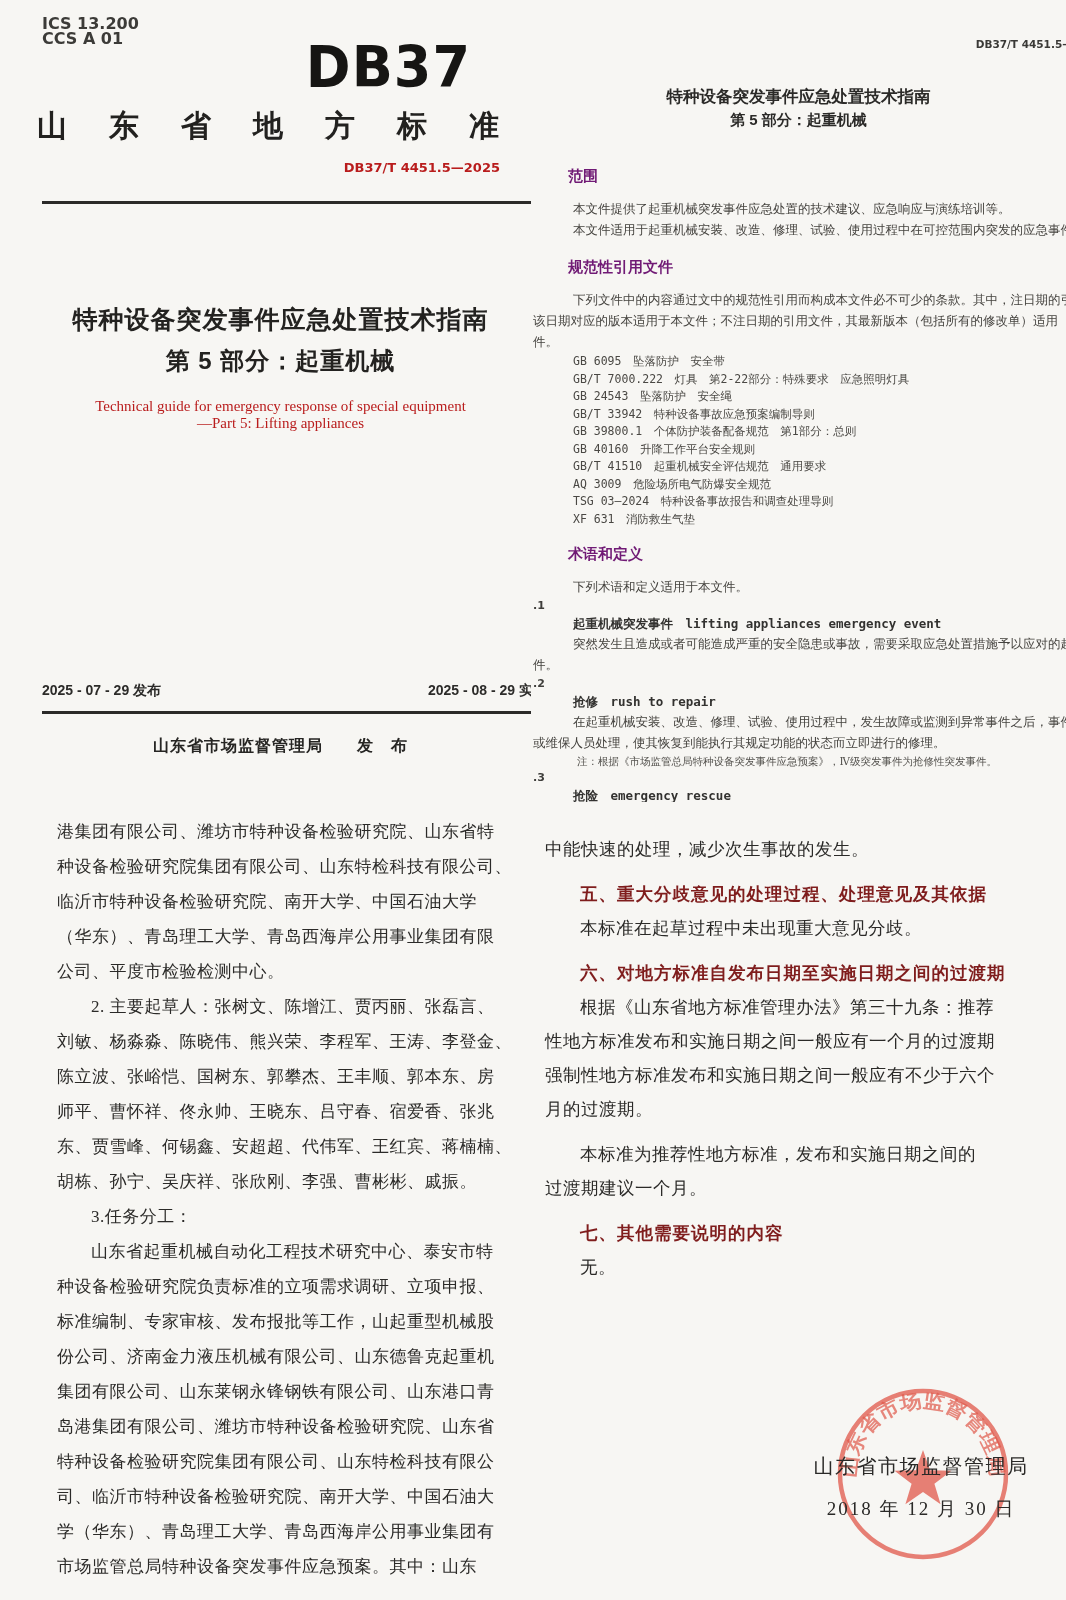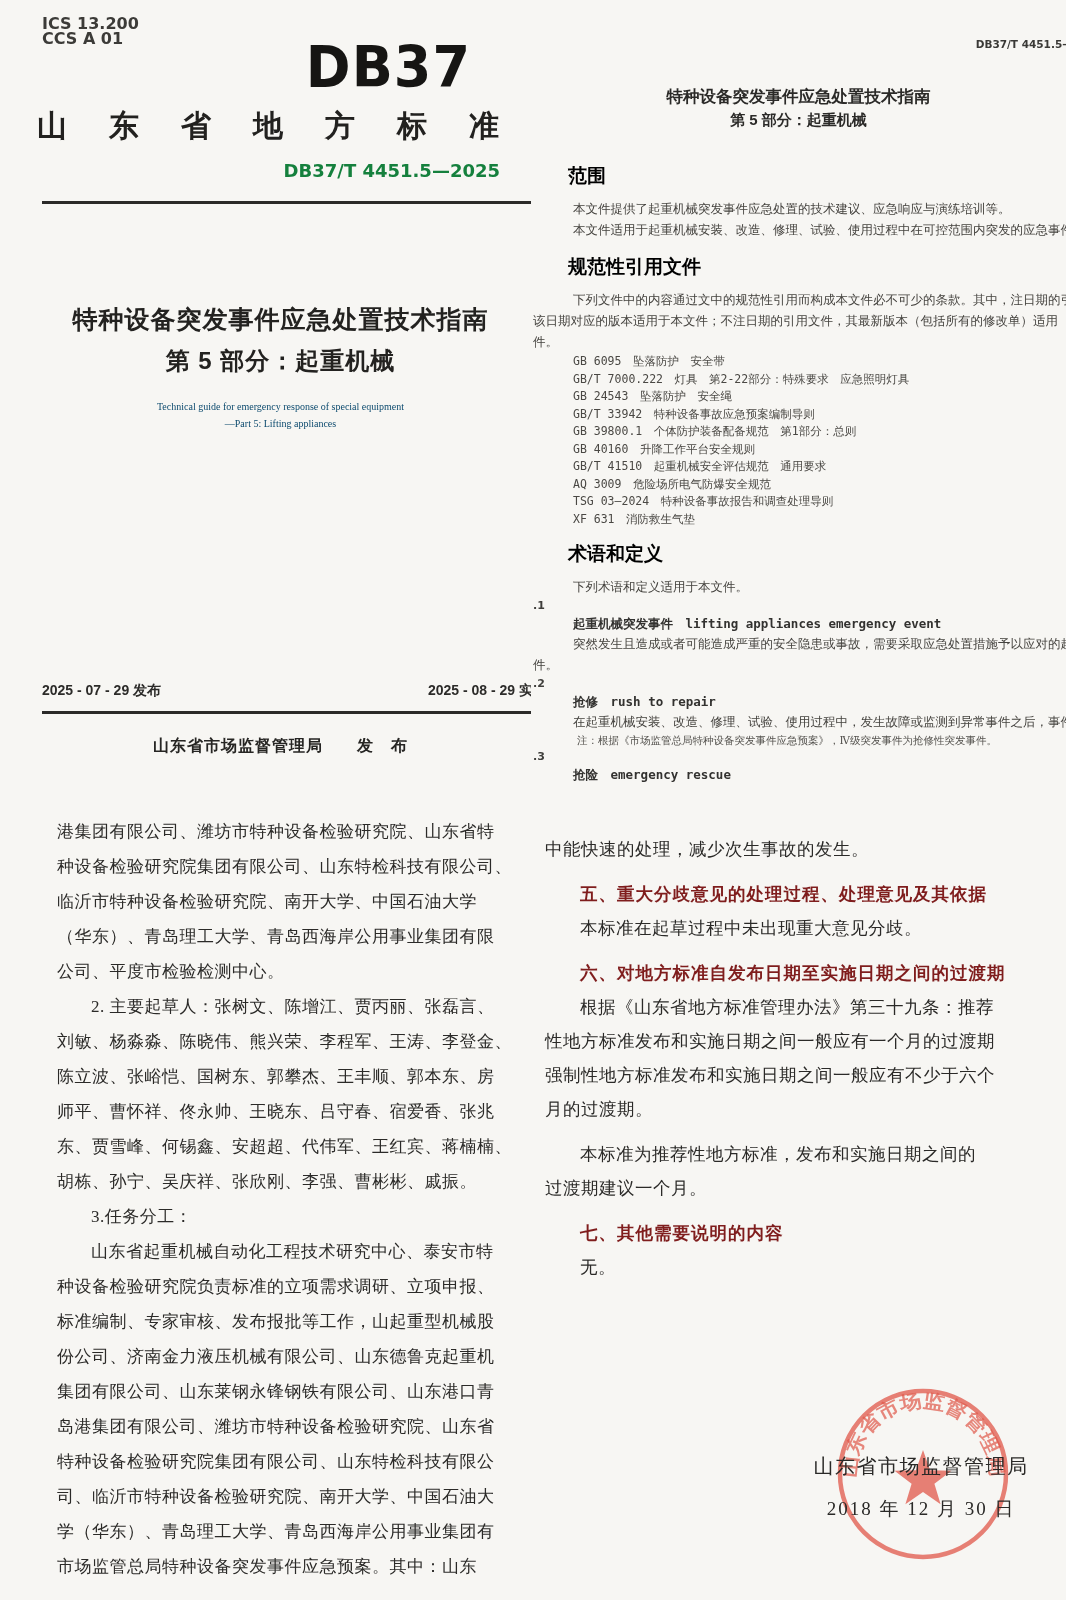--- a/index.html
+++ b/index.html
@@ -15,32 +15,32 @@
   #cover{left:30px;top:0;width:501px;height:800px;}
   .ics{position:absolute;left:12px;top:16px;font-family:"DejaVu Sans",sans-serif;
        font-weight:bold;font-size:16px;line-height:15px;color:#3c3b38;}
   .db37{position:absolute;right:60px;top:40px;font-family:"DejaVu Sans",sans-serif;
         font-weight:900;font-size:54px;line-height:56px;letter-spacing:1px;color:#161513;
         transform:scaleY(1.04);}
   .province{position:absolute;left:7px;top:106px;width:462px;
             font-family:"Liberation Sans","DejaVu Sans",sans-serif;font-weight:bold;
             font-size:30px;color:#22211f;text-align:justify;text-align-last:justify;}
   .docnum{position:absolute;right:31px;top:160px;font-family:"DejaVu Sans",sans-serif;
-          font-weight:bold;font-size:18px;color:#15803d;}
+          font-weight:bold;font-size:13px;color:#b91c1c;}
   .rule{position:absolute;left:12px;right:0;height:3px;background:#2b2a28;}
   .rule1{top:201px;}
   .rule2{top:711px;}
   .title-cn1{position:absolute;left:0;top:303px;width:100%;text-align:center;
              font-family:"Liberation Sans","DejaVu Sans",sans-serif;font-weight:bold;
              font-size:25px;letter-spacing:1px;color:#232220;}
   .title-cn2{position:absolute;left:0;top:345px;width:100%;text-align:center;
              font-family:"Liberation Sans","DejaVu Sans",sans-serif;font-weight:bold;
              font-size:24px;letter-spacing:1px;color:#232220;}
   .title-en{position:absolute;left:0;top:398px;width:100%;text-align:center;
-            font-size:10px;line-height:17px;color:#0c4a6e;}
+            font-size:15px;line-height:17px;color:#b91c1c;}
   .dates{position:absolute;left:12px;right:-16px;top:682px;display:flex;
          justify-content:space-between;
          font-family:"Liberation Sans","DejaVu Sans",sans-serif;font-weight:bold;
          font-size:14px;color:#2c2b29;}
   .publisher{position:absolute;left:0;top:736px;width:100%;text-align:center;
              font-family:Liberation Sans, sans-serif;font-weight:bold;
              font-size:16px;letter-spacing:1px;color:#262523;}
 
   
   #page2{left:531px;top:0;width:535px;height:802px;}
@@ -49,21 +49,21 @@
   .p2title1{position:absolute;left:0;top:86px;width:100%;text-align:center;
             font-family:"Liberation Sans","DejaVu Sans",sans-serif;font-weight:bold;
             font-size:16.5px;color:#2b2a28;}
   .p2title2{position:absolute;left:0;top:111px;width:100%;text-align:center;
             font-family:"Liberation Sans","DejaVu Sans",sans-serif;font-weight:bold;
             font-size:15px;color:#2b2a28;}
   .p2content{position:absolute;left:0;top:150px;width:100%;
              font-size:12.5px;line-height:21px;color:#45433f;}
   .p2content .ln{padding-left:42px;white-space:nowrap;}
   .p2content .h{font-family:"Liberation Sans","DejaVu Sans",sans-serif;font-weight:bold;
-                font-size:19px;color:#000000;padding-left:37px;margin:15px 0 13px 0;}
+                font-size:15px;color:#701a75;padding-left:37px;margin:15px 0 13px 0;}
   .p2content .li{padding-left:42px;line-height:17.5px;font-size:11.5px;
                  font-family:"DejaVu Sans Mono","Liberation Serif",serif;color:#4a4844;}
   .p2content .edge{padding-left:2px;}
   .p2content .mnum{padding-left:2px;line-height:15px;font-size:11px;
                    font-family:"DejaVu Sans",sans-serif;font-weight:bold;color:#3f3e3b;}
   .p2content .term{padding-left:42px;font-weight:bold;color:#333230;
                    font-family:"DejaVu Sans Mono","Liberation Sans",sans-serif;}
   .p2content .note{padding-left:46px;font-size:10.5px;line-height:16px;color:#55534f;}
 
   
@@ -138,20 +138,21 @@
       <div class="ln li">XF 631　消防救生气垫</div>
       <div class="ln h">术语和定义</div>
       <div class="ln">下列术语和定义适用于本文件。</div>
       <div class="ln mnum">.1</div>
       <div class="ln term">起重机械突发事件　lifting appliances emergency event</div>
       <div class="ln">突然发生且造成或者可能造成严重的安全隐患或事故，需要采取应急处置措施予以应对的起重机</div>
       <div class="ln edge">件。</div>
       <div class="ln mnum">.2</div>
       <div class="ln term">抢修　rush to repair</div>
       <div class="ln">在起重机械安装、改造、修理、试验、使用过程中，发生故障或监测到异常事件之后，事件使</div>
+      <div class="ln edge">或维保人员处理，使其恢复到能执行其规定功能的状态而立即进行的修理。</div>
       <div class="ln note">注：根据《市场监管总局特种设备突发事件应急预案》，Ⅳ级突发事件为抢修性突发事件。</div>
       <div class="ln mnum">.3</div>
       <div class="ln term">抢险　emergency rescue</div>
     </div>
 </div>
 
 <div class="page" id="pbl">
   <div class="pbl-content">
       <div class="ln">港集团有限公司、潍坊市特种设备检验研究院、山东省特</div>
       <div class="ln">种设备检验研究院集团有限公司、山东特检科技有限公司、</div>

